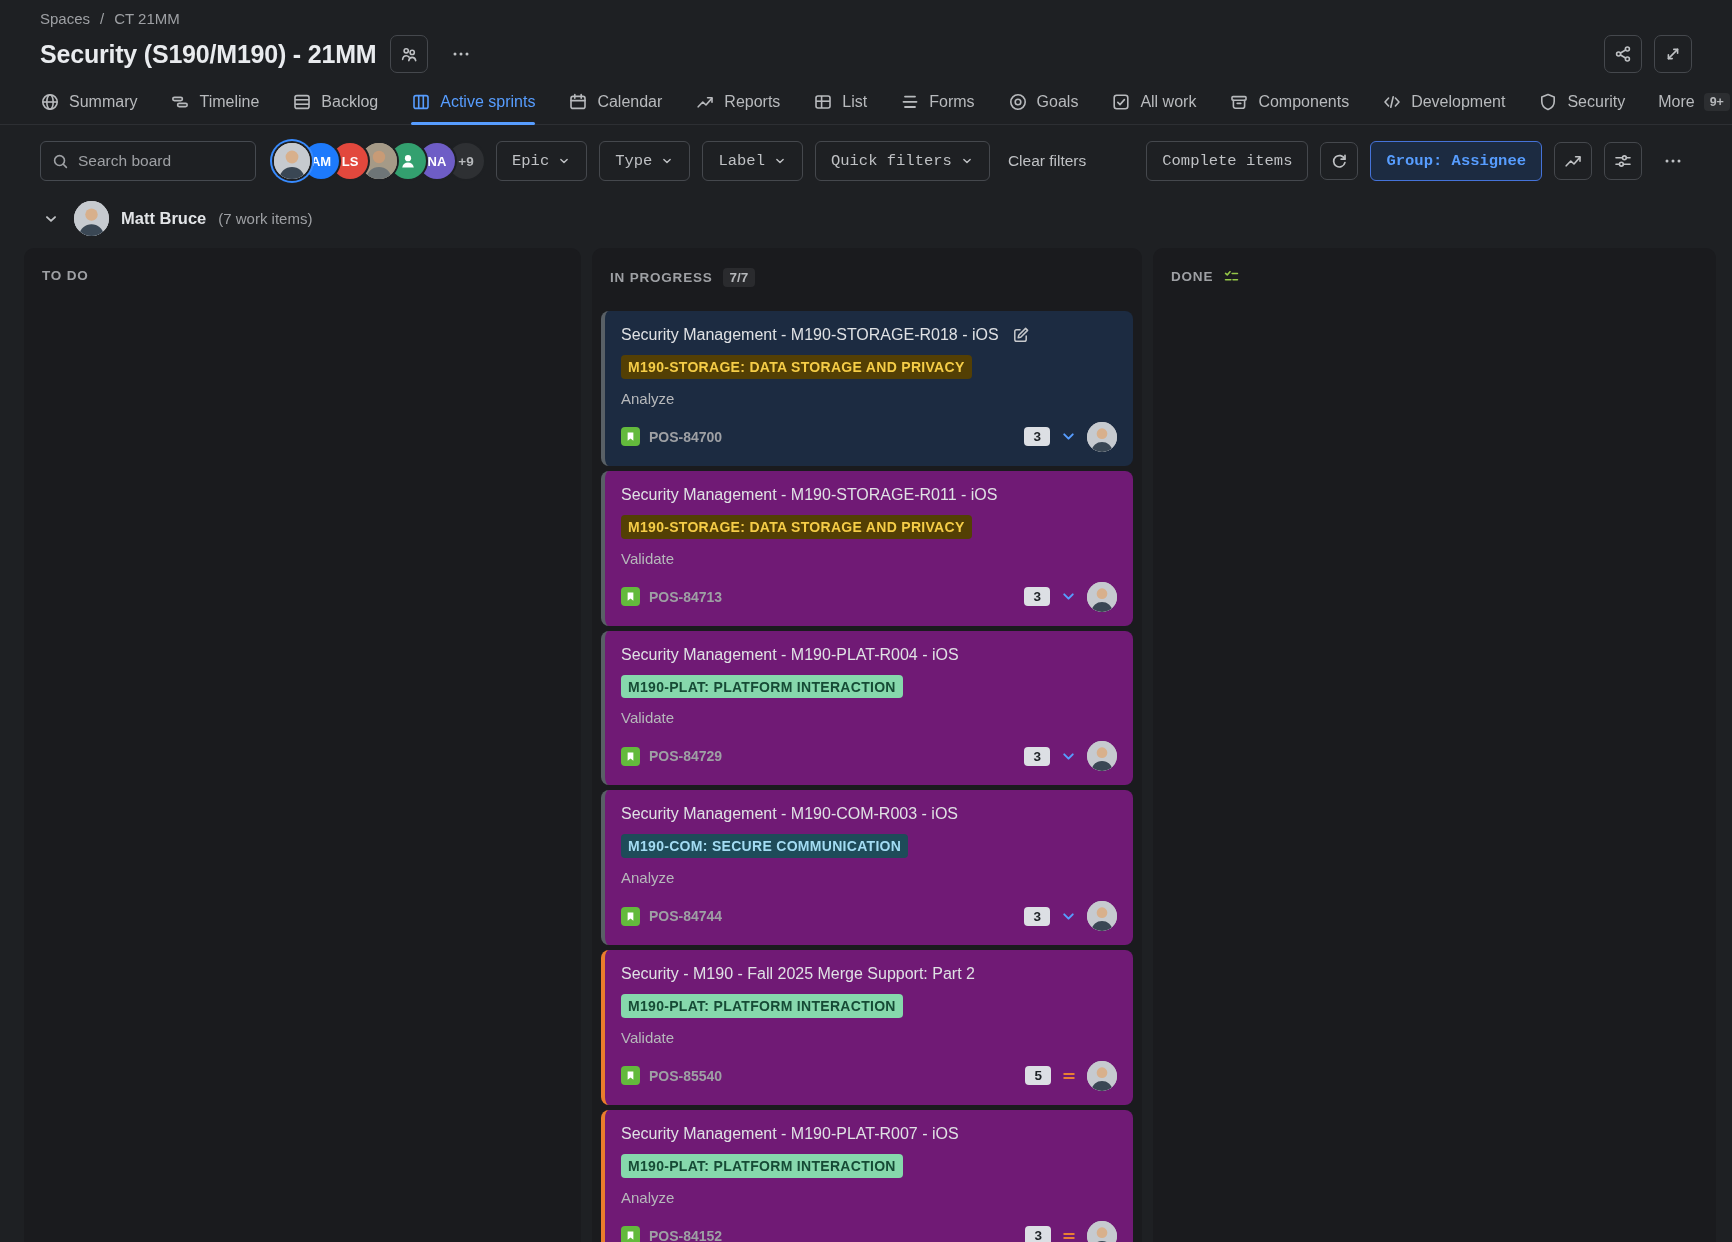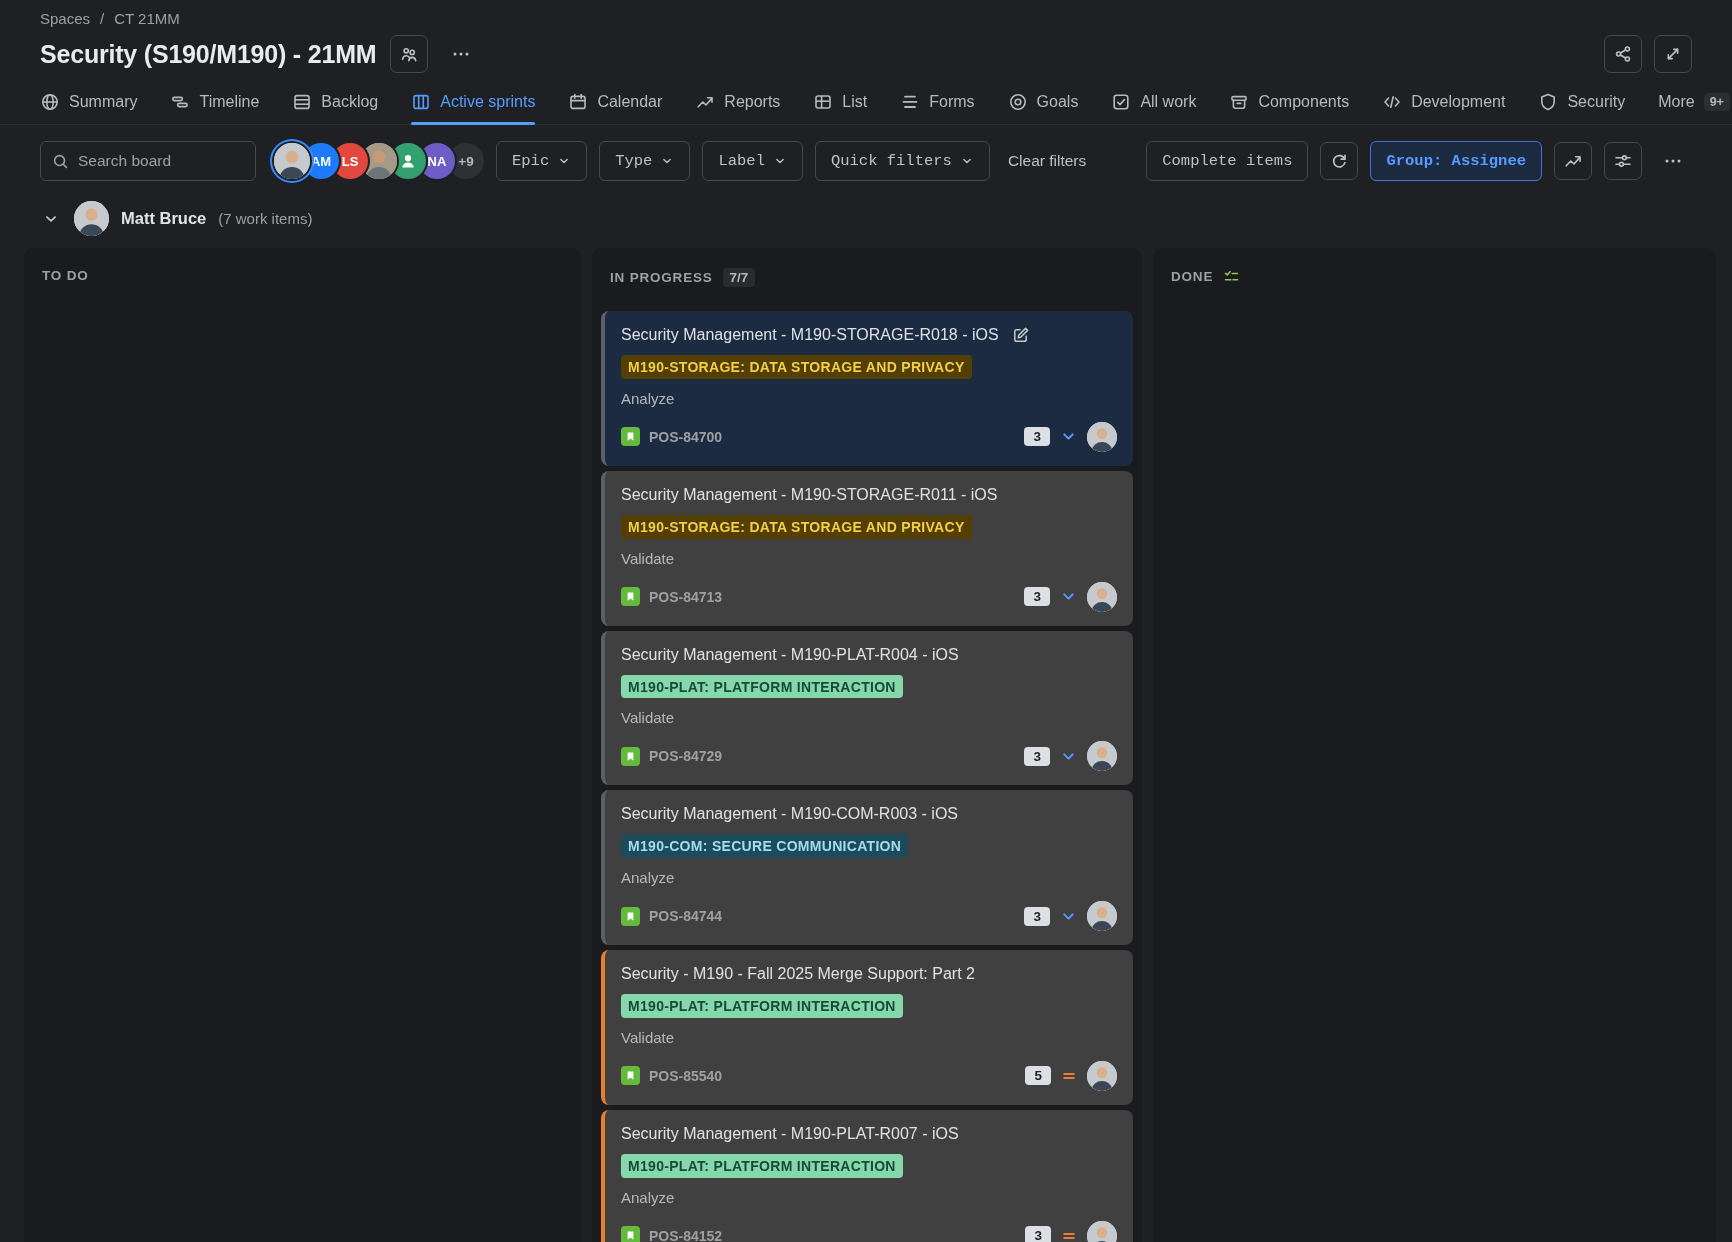--- a/index.html
+++ b/index.html
@@ -67,21 +67,21 @@
   .board { flex:1; display:flex; gap:11px; padding:12px 0 0 24px; overflow:hidden; }
   .column { background:#1A1B1E; border-radius:10px; height:1200px; flex-shrink:0; }
   .col-todo { width:557px; }
   .col-inprogress { width:550px; }
   .col-done { width:563px; }
   .col-header { display:flex; align-items:center; gap:10px; padding:20px 18px 0; font-size:13.5px; font-weight:700;
                 letter-spacing:0.8px; color:#9EA0A4; }
   .col-count { background:#2A2B2E; color:#B6B8BB; padding:2px 7px; border-radius:4px; letter-spacing:0; }
   .cards { display:flex; flex-direction:column; gap:5px; padding:24px 9px 0; }
 
-  .card { background:#404040; border-radius:8px; border-left:4px solid #596066; padding:14px 16px; cursor:pointer; }
+  .card { background:#701a75; border-radius:8px; border-left:4px solid #596066; padding:14px 16px; cursor:pointer; }
   .card.selected { background:#1C2B41; }
   .card.accent-orange { border-left-color:#EA7D2C; }
   .card-title-row { display:flex; align-items:flex-start; gap:10px; }
   .card-title { font-size:16px; color:#DFE1E4; line-height:20px; }
   .edit-icon { color:#C7C9CC; flex-shrink:0; margin-left:2px; }
   .epic-badge { display:inline-block; margin-top:10px; font-size:14px; font-weight:700; letter-spacing:0.3px;
                 padding:4px 7px 3px; border-radius:4px; line-height:1.2; }
   .epic-yellow { background:#533F04; color:#F5CD47; }
   .epic-green  { background:#86D8AC; color:#164B35; }
   .epic-teal   { background:#1E4B59; color:#A3DCF3; }

